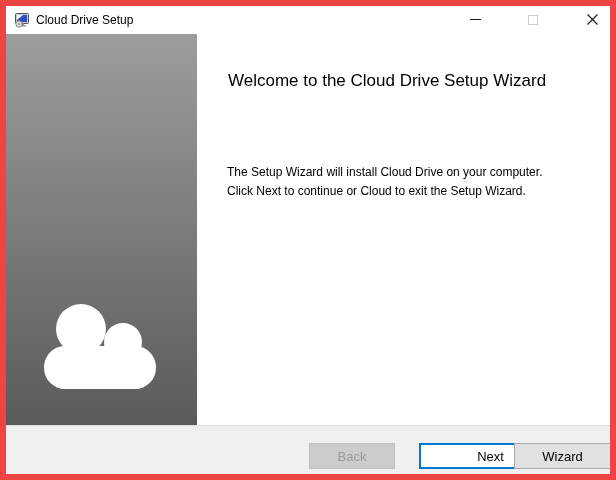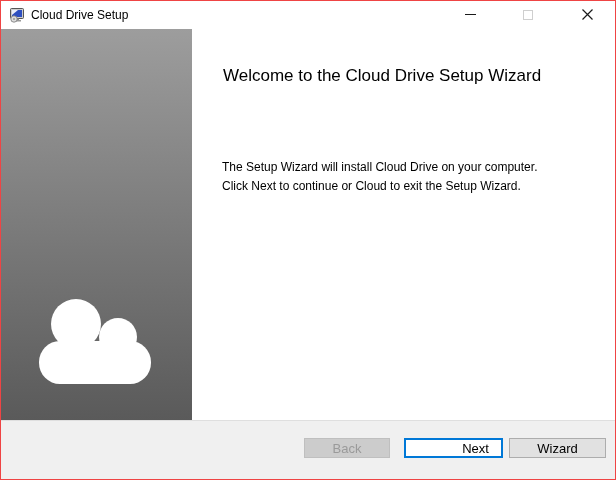--- a/index.html
+++ b/index.html
@@ -4,21 +4,21 @@
 <style>
   html, body { margin: 0; padding: 0; }
   body {
     width: 616px; height: 480px;
     font-family: "Liberation Sans", sans-serif;
     background: #ffffff;
   }
   .window {
     position: relative; width: 616px; height: 480px;
     background: #0ea5e9; overflow: hidden;
-    border: 1px solid #ef4444; box-sizing: border-box;
+    border: 6px solid #ef4444; box-sizing: border-box;
   }
   
   .titlebar {
     position: absolute; left: 0; top: 0; width: 616px; height: 28px;
     background: #ffffff;
   }
   .title-icon { position: absolute; left: 8px; top: 6px; width: 16px; height: 16px; }
   .title-text {
     position: absolute; left: 30px; top: 0; height: 28px;
     line-height: 28px; font-size: 12px; color: #000000; white-space: nowrap;
@@ -50,30 +50,30 @@
   .body-text {
     position: absolute; left: 30px; top: 129px; width: 390px;
     font-size: 12px; line-height: 19px; color: #000000;
   }
   
   .footer {
     position: absolute; left: 0; top: 419px; width: 616px; height: 61px;
     background: #f0f0f0; border-top: 1px solid #dfdfdf; box-sizing: border-box;
   }
   .btn {
-    position: absolute; top: 17px; height: 20px;
+    position: absolute; top: 17px; height: 26px;
     font-family: "Liberation Sans", sans-serif; font-size: 13px;
     box-sizing: border-box; padding: 0; cursor: default;
   }
   .btn-back {
     left: 303px; width: 86px;
     background: #cccccc; border: 1px solid #bfbfbf; color: #9a9a9a;
   }
   .btn-next {
-    left: 403px; width: 99px;
+    left: 413px; width: 99px;
     background: #ffffff; border: 2px solid #0078d7; color: #000000; padding-left: 44px;
   }
   .btn-cancel {
     left: 508px; width: 97px;
     background: #e1e1e1; border: 1px solid #adadad; color: #000000;
   }
 </style>
 </head>
 <body>
 

